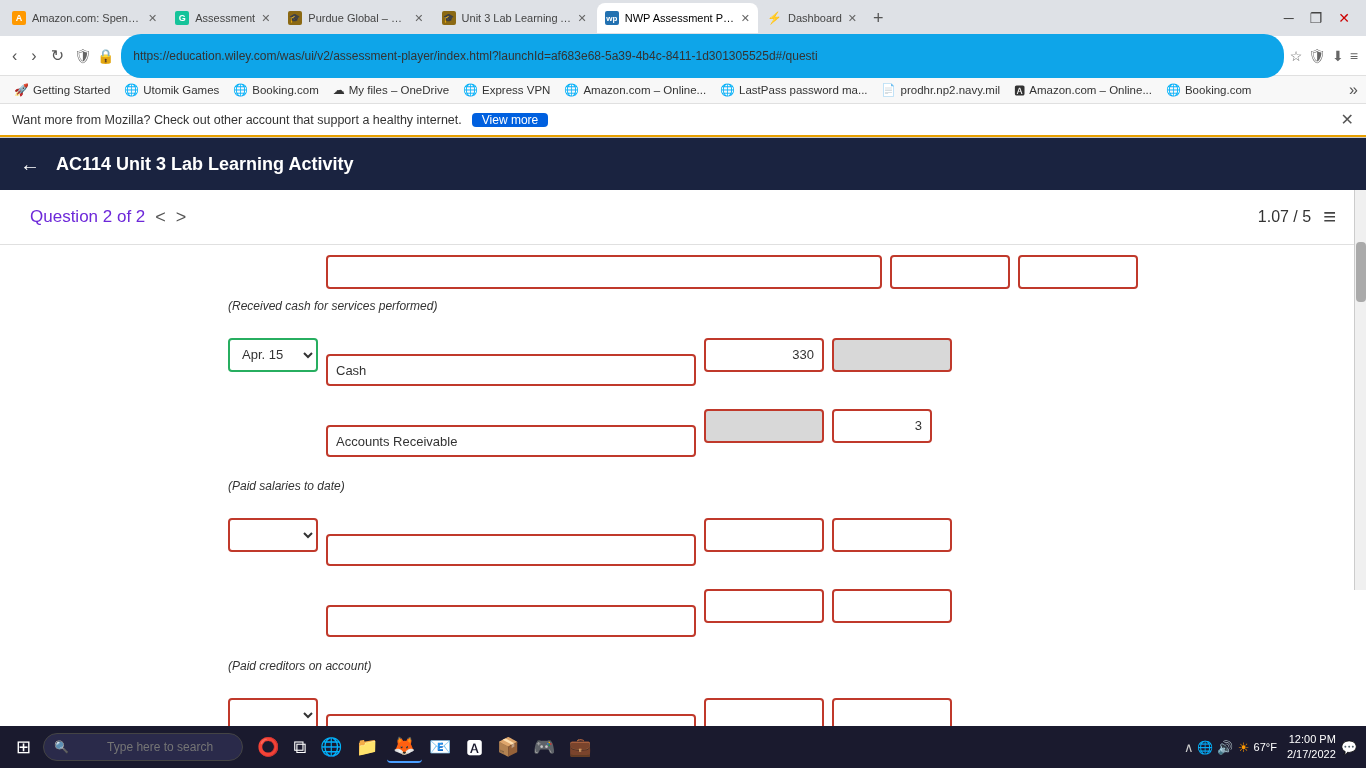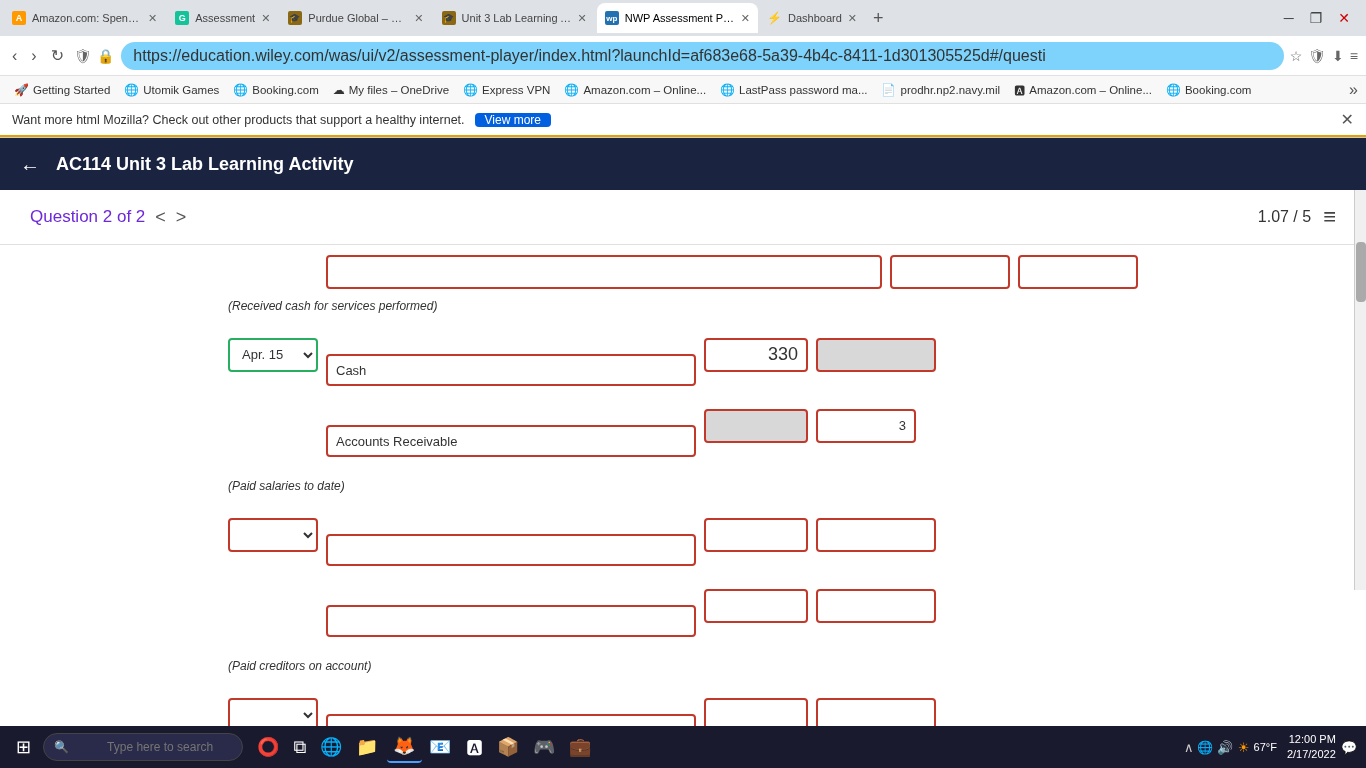--- a/index.html
+++ b/index.html
@@ -50,26 +50,26 @@
       height: 40px;
       gap: 6px;
       border-bottom: 1px solid #e0e0e0;
     }
     .nav-btn { background: none; border: none; color: #555; cursor: pointer; font-size: 16px; padding: 2px 4px; }
     .nav-btn:disabled { color: #aaa; }
     .address-input {
       flex: 1;
       border: none;
       outline: none;
-      background: #7dd3fc;
+      background: #0ea5e9;
       border-radius: 20px;
       padding: 4px 12px;
-      font-size: 16px;
-      color: #333;
-      height: 28px;
+      font-size: 12px;
+      color: #333;
+      height: 44px;
     }
     .address-icons { display: flex; align-items: center; gap: 6px; }
     .addr-icon { font-size: 14px; color: #666; cursor: pointer; }
 
     
     .bookmarks-bar {
       display: flex;
       align-items: center;
       background: #f8f8f8;
       padding: 2px 8px;
@@ -192,23 +192,23 @@
       color: #333;
       outline: none;
       margin-top: 31px;
     }
     .entry-input.prefilled { background: #fff; }
 
     .debit-input {
       border: 2px solid #c0392b;
       border-radius: 4px;
       padding: 4px 8px;
-      font-size: 18px;
+      font-size: 13px;
       height: 34px;
-      width: 104px;
+      width: 120px;
       text-align: right;
       background: #fff;
       color: #333;
       outline: none;
     }
     .debit-input.gray-bg { background: #d8d8d8; }
 
     .credit-input {
       border: 2px solid #c0392b;
       border-radius: 4px;
@@ -404,21 +404,21 @@
       <span>Amazon.com – Online...</span>
     </div>
     <div class="bookmark-item">
       <span class="bk-icon">🌐</span>
       <span>Booking.com</span>
     </div>
     <span class="bookmarks-more">»</span>
   </div>
 
   <div class="notif-bar">
-    <span>Want more html Mozilla? Check out other products that support a healthy internet.</span>
+    <span>Want more from Mozilla? Check out other account that support a healthy internet.</span>
     <button class="view-more-btn">View more</button>
     <span class="notif-close">✕</span>
   </div>
 </div>
 
 <div class="app-header">
   <button class="back-btn">←</button>
   <h1>AC114 Unit 3 Lab Learning Activity</h1>
 </div>
 

